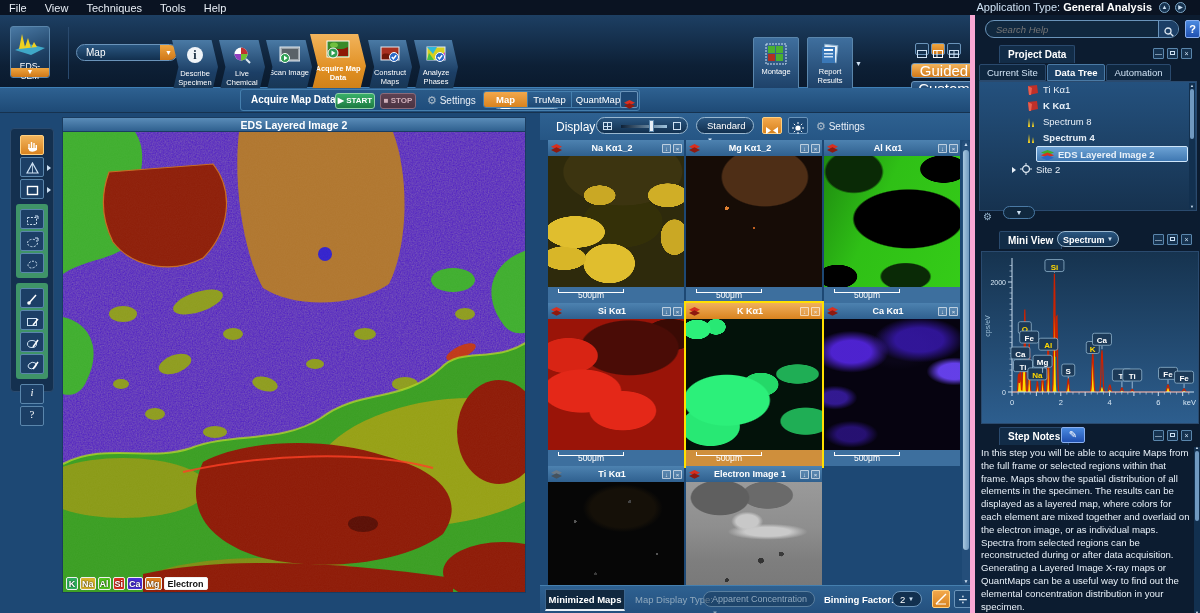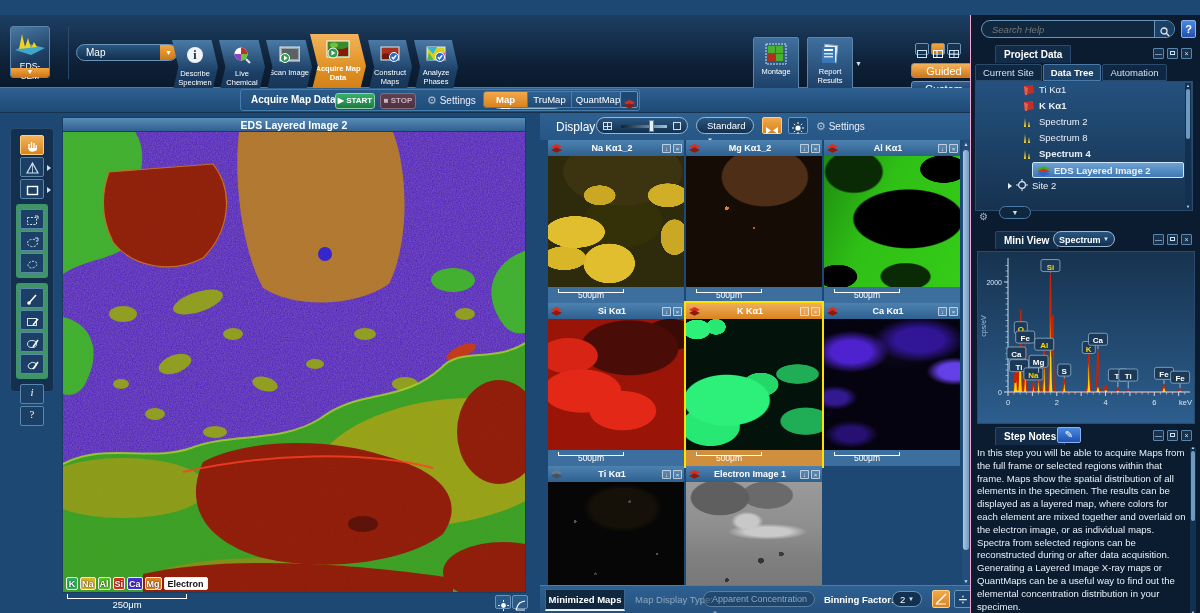--- a/index.html
+++ b/index.html
@@ -30,21 +30,21 @@
   .step { top:25px; height:54px; clip-path:polygon(0 0,86% 0,100% 50%,86% 100%,0 100%,14% 50%);
     background:linear-gradient(#4a7aa5,#1c3f66 60%,#16334f); color:#fff; text-align:center; }
   .step .cap { font-size:7.5px; line-height:8.5px; margin-top:2px; }
   .step .ic { margin-top:6px; display:inline-block; }
   .step-active { top:19px; height:64px; background:linear-gradient(#f2b45c,#e08f22 55%,#c97a14); }
   .rib-btn { top:22px; width:46px; height:55px; border:1px solid #5a86ac; border-radius:2px;
     background:linear-gradient(#3f6f9e,#1c3f66); color:#fff; text-align:center; font-size:7.5px; }
   .rib-btn .ic { display:inline-block; margin-top:5px; }
   .lay-btn { top:28px; width:14px; height:12px; border:1px solid #6a94ba; border-radius:2px; background:#16324f; text-align:center; }
   .lay-btn.on { background:linear-gradient(#f0a640,#d07818); }
-  .gc-btn { width:66px; height:15px; border-radius:3px; font-size:11px; color:#fff; text-align:center; line-height:14px; border:1px solid #6a94ba; }
+  .gc-btn { width:66px; height:15px; border-radius:3px; font-size:15px; color:#fff; text-align:center; line-height:14px; border:1px solid #6a94ba; }
   .gc-btn.guided { background:linear-gradient(#f2b45c,#d07818); top:48px; }
   .gc-btn.custom { background:linear-gradient(#2f5d8c,#1a3c60); top:66px; }
 
   
   .toolbar2 { left:0; top:88px; width:970px; height:25px; background:linear-gradient(#2e6191,#1e4a76); border-bottom:1px solid #16324f; }
   .tb2-panel { position:absolute; left:240px; top:1px; width:400px; height:22px; border:1px solid #457fae; border-radius:3px; background:linear-gradient(#2a5a88,#1f4d7c); }
   .tb2-title { position:absolute; left:10px; top:4px; color:#fff; font-size:10px; font-weight:bold; }
   .btn-start { position:absolute; left:94px; top:3px; width:40px; height:16px; background:linear-gradient(#38b068,#1e7a42); border:1px solid #8fd0a8; border-radius:3px; color:#fff; font-size:8px; font-weight:bold; text-align:center; line-height:14px; }
   .btn-stop { position:absolute; left:139px; top:3px; width:36px; height:16px; background:linear-gradient(#5e4152,#4a3342); border:1px solid #8a6a7a; border-radius:3px; color:#d0b0ba; font-size:8px; font-weight:bold; text-align:center; line-height:14px; }
   .tb2-settings { position:absolute; left:186px; top:4px; color:#e8eef6; font-size:10px; }
@@ -169,21 +169,21 @@
   .mm-tab { position:absolute; left:5px; top:3px; width:80px; height:22px; background:#10283f; border:1px solid #3a658f; border-bottom:2px solid #e8f0f8; color:#fff; font-size:9.5px; font-weight:bold; text-align:center; line-height:19px; }
   .gray-lbl { position:absolute; top:8px; color:#8fa8bd; font-size:9.5px; }
   .gray-dd { position:absolute; left:163px; top:5px; width:112px; height:16px; border:1px solid #5a7f9f; border-radius:8px; color:#8fa8bd; font-size:9px; line-height:14px; padding-left:8px; background:rgba(10,30,50,.3); }
   .bin-lbl { position:absolute; left:284px; top:8px; color:#fff; font-size:9.5px; font-weight:bold; }
   .bin-dd { position:absolute; left:352px; top:5px; width:30px; height:16px; border:1px solid #6a94ba; border-radius:8px; background:#12304f; color:#fff; font-size:9.5px; text-align:center; line-height:14px; }
   .bb-ic { position:absolute; top:4px; width:18px; height:18px; border:1px solid #6a94ba; border-radius:2px; background:#1d4874; text-align:center; color:#e8eef6; }
   .bb-ic.on { background:linear-gradient(#f2a84c,#d9831f); border-color:#ffd080; }
   .rainbow { background:linear-gradient(135deg,#e02020,#f0a020,#f0e020,#30c030,#3060e0,#8030c0) !important; }
 
   
-  .sidebar { left:970px; top:15px; width:230px; height:598px; background:#0c1c30; border-left:1px solid #f9a8d4; }
+  .sidebar { left:970px; top:15px; width:230px; height:598px; background:#0c1c30; border-left:5px solid #f9a8d4; }
   .search-pill { position:absolute; left:10px; top:5px; width:194px; height:18px; border:1px solid #6a94ba; border-radius:9px; background:#10283f; }
   .search-pill input { position:absolute; left:10px; top:2px; width:150px; height:13px; background:transparent; border:none; outline:none; color:#cfe2f4; font-size:9.5px; font-style:italic; font-family:"Liberation Sans",sans-serif; }
   .search-cap { position:absolute; right:0; top:0; width:20px; height:16px; border-left:1px solid #6a94ba; border-radius:0 9px 9px 0; text-align:center; padding-top:2px; background:#1c3f66; }
   .help-btn { position:absolute; left:210px; top:5px; width:15px; height:18px; background:linear-gradient(#4a8ae0,#2050b0); border:1px solid #8ab0f0; border-radius:2px; color:#fff; font-size:11px; font-weight:bold; text-align:center; line-height:16px; }
   .sec-head { position:absolute; left:20px; right:4px; height:18px; }
   .sec-tab { position:absolute; left:4px; top:0; padding:0 8px; height:18px; background:#122c47; border:1px solid #2a4a6e; border-bottom:none; color:#fff; font-size:10px; font-weight:bold; line-height:17px; border-radius:2px 2px 0 0; }
   .wb { position:absolute; top:3px; width:11px; height:11px; border:1px solid #5a86ac; background:#16324f; color:#cfe2f4; font-size:7px; line-height:9px; text-align:center; border-radius:1px; }
   .wb .sq { display:inline-block; width:5px; height:4px; border:1px solid #cfe2f4; margin-bottom:1px; }
   .pd-tabs { position:absolute; left:4px; top:40px; display:flex; }
   .pd-tab { height:17px; padding:0 7px; color:#cfe2f4; font-size:9.5px; line-height:16px; background:#0f2740; border:1px solid #2a4a6e; margin-right:1px; border-radius:2px 2px 0 0; }
@@ -206,20 +206,30 @@
   .edit-btn { position:absolute; left:66px; top:0; width:24px; height:16px; background:linear-gradient(#4a8ae0,#2050b0); border:1px solid #8ab0f0; border-radius:2px; color:#fff; font-size:10px; text-align:center; line-height:14px; }
   .ns-scroll { position:absolute; left:219px; top:432px; width:6px; height:166px; background:#12304f; }
   .ns-thumb { position:absolute; left:1px; top:4px; width:4px; height:70px; background:#7099c0; border-radius:2px; }
   .caret { font-size:6px; vertical-align:2px; color:#cfe2f4; }
 </style>
 </head>
 <body>
 
 <div id="app">
 
+  <div class="abs menubar">
+    <span class="menu-item">File</span>
+    <span class="menu-item">View</span>
+    <span class="menu-item">Techniques</span>
+    <span class="menu-item">Tools</span>
+    <span class="menu-item">Help</span>
+    <span class="apptype"><span>Application Type:</span> <b>General Analysis</b></span>
+    <span class="roundbtn" style="right:30px">▲</span>
+    <span class="roundbtn" style="right:14px">▶</span>
+  </div>
 
   <div class="abs ribbon">
     <div class="abs logo-tile">
       <svg width="34" height="26" style="margin-top:3px">
         <polygon points="2,20 16,14 32,18 18,25" fill="#3fa8c8"></polygon>
         <polygon points="6,19 9,4 12,17 15,8 18,18 21,12 24,17" fill="#f0d020"></polygon>
       </svg>
       <div class="lbl">EDS-SEM</div>
       <div class="logo-strip">▼</div>
     </div>
@@ -433,37 +443,20 @@
     <div class="legend">
       <span class="chip" style="background-color: rgb(46, 176, 92);">K</span>
       <span class="chip" style="background-color: rgb(216, 180, 42);">Na</span>
       <span class="chip" style="background-color: rgb(82, 196, 30);">Al</span>
       <span class="chip" style="background-color: rgb(224, 48, 32);">Si</span>
       <span class="chip" style="background-color: rgb(74, 48, 216);">Ca</span>
       <span class="chip" style="background-color: rgb(226, 128, 30);">Mg</span>
       <span class="chip electron" style="background-color: rgb(255, 255, 255);">Electron</span>
     </div>
   </div>
-  <div class="abs scale-row">
-    <span class="bracket"></span>
-    <span class="scale-text">250μm</span>
-    <span class="img-btn" style="left:433px"><svg width="11" height="11">
-          <circle cx="5.5" cy="5.5" r="2.4" fill="#fff"></circle>
-          <g stroke="#fff" stroke-width="1">
-            <line x1="5.5" y1="0" x2="5.5" y2="1.8"></line>
-            <line x1="5.5" y1="9.2" x2="5.5" y2="11"></line>
-            <line x1="0" y1="5.5" x2="1.8" y2="5.5"></line>
-            <line x1="9.2" y1="5.5" x2="11" y2="5.5"></line>
-          </g>
-        </svg></span>
-    <span class="img-btn" style="left:450px"><svg width="11" height="11">
-          <path d="M1 10 C3 3 5 2 10 1" fill="none" stroke="#fff" stroke-width="1.2"></path>
-          <line x1="1" y1="10" x2="10" y2="10" stroke="#fff"></line>
-        </svg></span>
-  </div>
 
   <div class="abs tools">
     <div class="tool on"><svg width="12" height="13">
           <g stroke="#fff" stroke-width="1.4" fill="none">
             <line x1="3" y1="10" x2="3" y2="5"></line>
             <line x1="5.5" y1="10" x2="5.5" y2="3"></line>
             <line x1="8" y1="10" x2="8" y2="4"></line>
             <line x1="10.3" y1="10" x2="10.3" y2="6"></line>
           </g>
           <path d="M2 9 H11 V11 Q7 14 3.5 12 Z" fill="#fff"></path>
@@ -680,23 +673,20 @@
     </div>
     <div class="tree" style="top:66px">
       <div class="trow" style="padding-left:46px"><span class="ti"><svg width="13" height="10">
               <path d="M2 1 L11 0 12 8 3 10Z" fill="#c03028"></path>
               <path d="M2 1 L6 3 5 10 3 10Z" fill="#e86050"></path>
             </svg></span><span>Ti Kα1</span></div>
       <div class="trow b" style="padding-left:46px"><span class="ti"><svg width="13" height="10">
               <path d="M2 1 L11 0 12 8 3 10Z" fill="#c03028"></path>
               <path d="M2 1 L6 3 5 10 3 10Z" fill="#e86050"></path>
             </svg></span><span>K Kα1</span></div>
-      <div class="trow" style="padding-left:46px"><span class="ti"><svg width="13" height="10">
-              <path d="M0 10 L2 10 3 1 4 10 6 10 7 4 8 10 13 10Z" fill="#ffd820"></path>
-            </svg></span><span>Spectrum 2</span></div>
       <div class="trow" style="padding-left:46px"><span class="ti"><svg width="13" height="10">
               <path d="M0 10 L2 10 3 1 4 10 6 10 7 4 8 10 13 10Z" fill="#ffd820"></path>
             </svg></span><span>Spectrum 8</span></div>
       <div class="trow b" style="padding-left:46px"><span class="ti"><svg width="13" height="10">
               <path d="M0 10 L2 10 3 1 4 10 6 10 7 4 8 10 13 10Z" fill="#ffd820"></path>
             </svg></span><span>Spectrum 4</span></div>
       <div class="trow sel" style="margin-left:56px;margin-right:8px;padding-left:4px"><span class="ti"><svg width="13" height="10">
               <path d="M6.5 0 L13 2.6 6.5 5.2 0 2.6Z" fill="#3fae2e"></path>
               <path d="M6.5 2.6 L13 5.2 6.5 7.8 0 5.2Z" fill="#d83020"></path>
               <path d="M6.5 5.2 L13 7.8 6.5 10.4 0 7.8Z" fill="#2868c8"></path>

